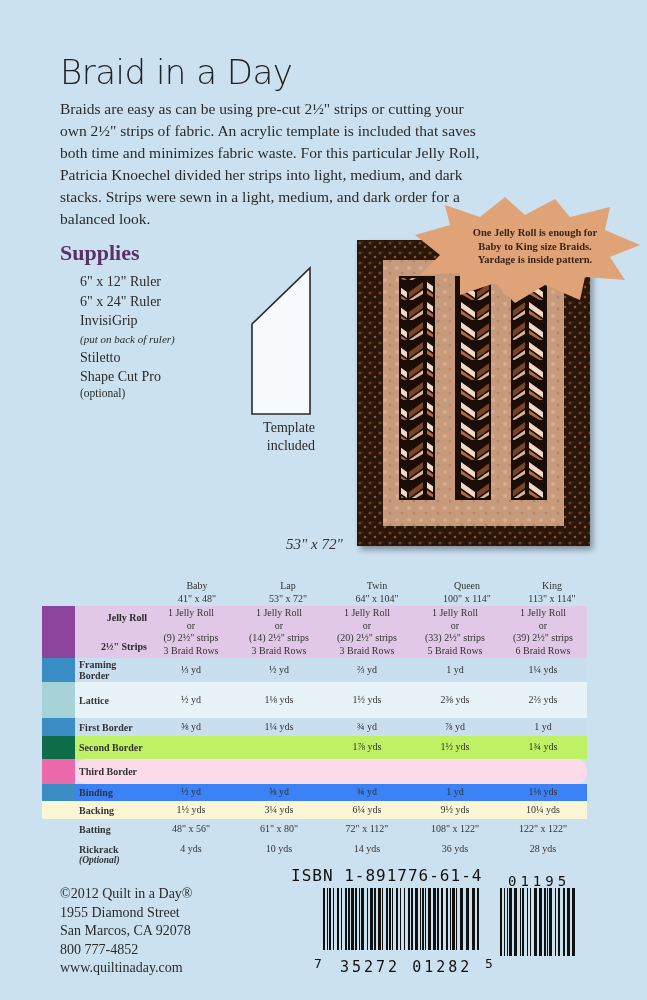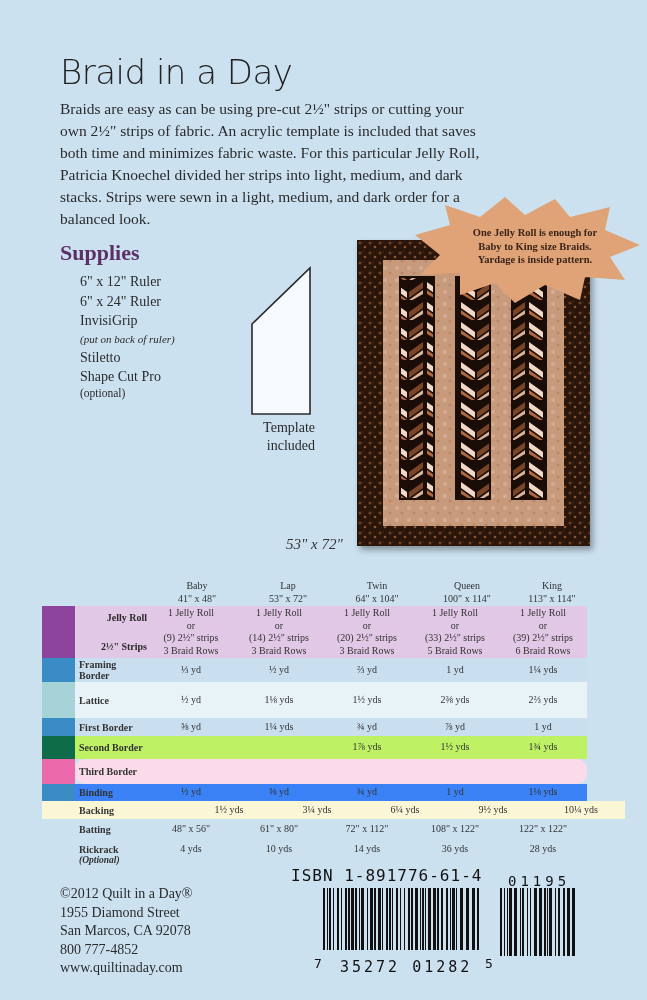--- a/index.html
+++ b/index.html
@@ -283,21 +283,21 @@
             <div class="cell">½ yd</div>
             <div class="cell">⅝ yd</div>
             <div class="cell">¾ yd</div>
             <div class="cell">1 yd</div>
             <div class="cell">1⅛ yds</div>
           </div>
         </div>
       </div>
       <div class="row" style="height: 18px;">
         <div class="swatch" style="background: rgb(251, 247, 214);"></div>
-        <div class="row-body" style="background: rgb(251, 247, 214); gap: 38px;">
+        <div class="row-body" style="background: rgb(251, 247, 214);">
           <div class="label">Backing</div>
           <div class="cells">
             <div class="cell">1½ yds</div>
             <div class="cell">3¼ yds</div>
             <div class="cell">6¼ yds</div>
             <div class="cell">9½ yds</div>
             <div class="cell">10¼ yds</div>
           </div>
         </div>
       </div>

